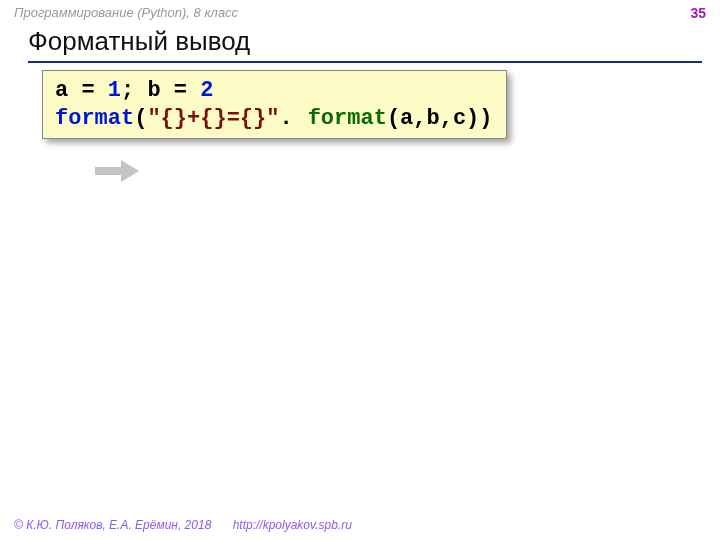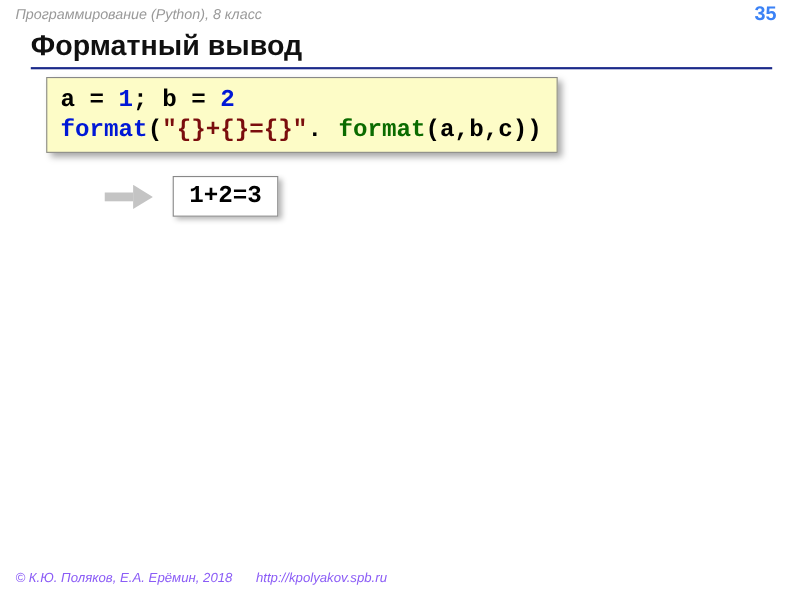--- a/index.html
+++ b/index.html
@@ -16,32 +16,32 @@
     top: 0; left: 0; right: 0;
     height: 22px;
     padding: 3px 14px 0 14px;
     display: flex;
     justify-content: space-between;
     align-items: center;
     color: #999;
     font-size: 13px;
   }
   .header-strip .course { font-style: italic; text-align: right; }
-  .header-strip .page { font-weight: bold; color: #3b82f6; font-size: 18px; font-style: normal; }
+  .header-strip .page { font-weight: bold; color: #a21caf; font-size: 14px; font-style: normal; }
   .title-wrap {
     position: absolute;
     top: 26px;
     left: 28px;
     right: 18px;
     border-bottom: 2px solid #1b2a8a;
     padding-bottom: 4px;
   }
   .title {
     font-size: 26px;
-    font-weight: bold;
+    font-weight: normal;
     color: #111;
     font-family: Arial, Helvetica, sans-serif;
   }
   .code-box {
     position: absolute;
     top: 70px;
     left: 42px;
     width: 465px;
     background: #fdfcc7;
     border: 1px solid #888;
@@ -109,21 +109,18 @@
 <div class="code-box"><span class="tok-id">a</span><span class="tok-op"> = </span><span class="tok-num">1</span><span class="tok-pun">; </span><span class="tok-id">b</span><span class="tok-op"> = </span><span class="tok-num">2</span>
 <span class="tok-kw">format</span><span class="tok-pun">(</span><span class="tok-str">"{}+{}={}"</span><span class="tok-pun">.</span><span class="tok-mem">format</span><span class="tok-pun">(</span><span class="tok-id">a,b,c</span><span class="tok-pun">)</span><span class="tok-pun">)</span></div>
 
 <div class="output-row">
   <span class="arrow">
     <svg width="44" height="22" viewBox="0 0 44 22">
       <rect x="0" y="7" width="26" height="8" fill="#c4c4c4"></rect>
       <polygon points="26,0 44,11 26,22" fill="#c4c4c4"></polygon>
     </svg>
   </span>
-  <div class="output-box">
-    <span>1+2=3</span>
-  </div>
 </div>
 
 <div class="footer">
   <span>© К.Ю. Поляков, Е.А. Ерёмин, 2018</span>
   <span class="url">http://kpolyakov.spb.ru</span>
 </div>
 
 </body></html>

